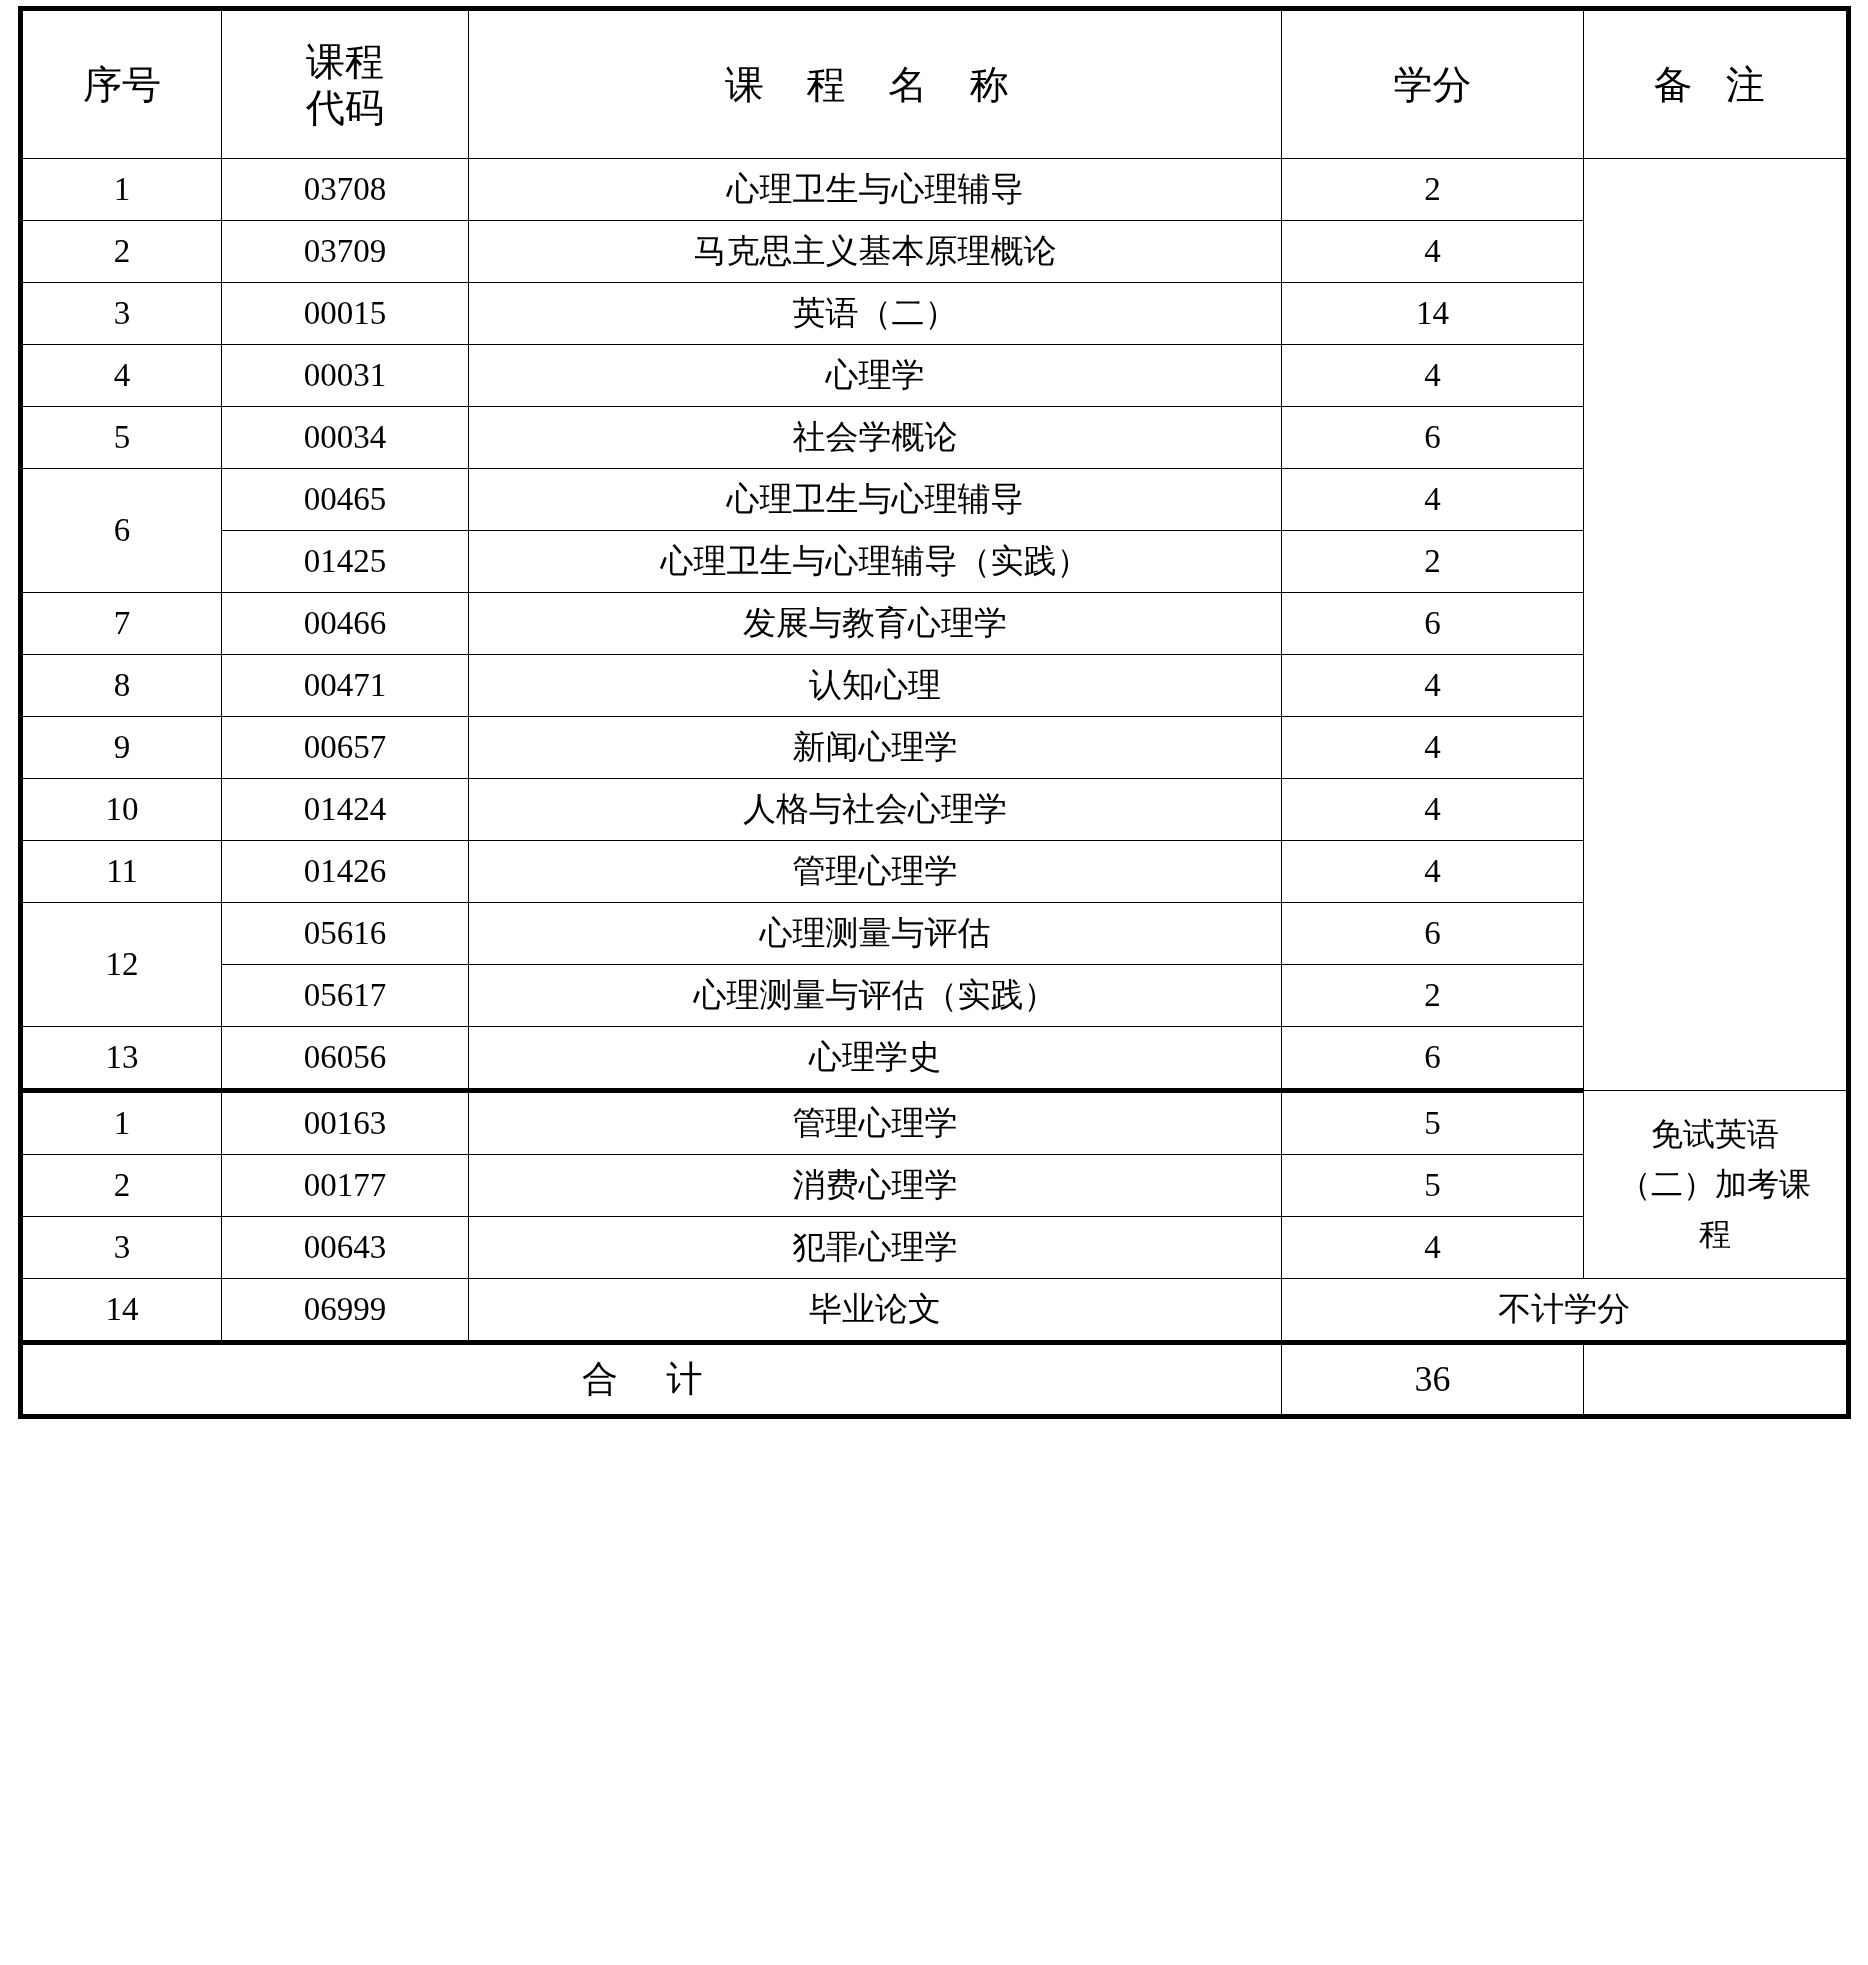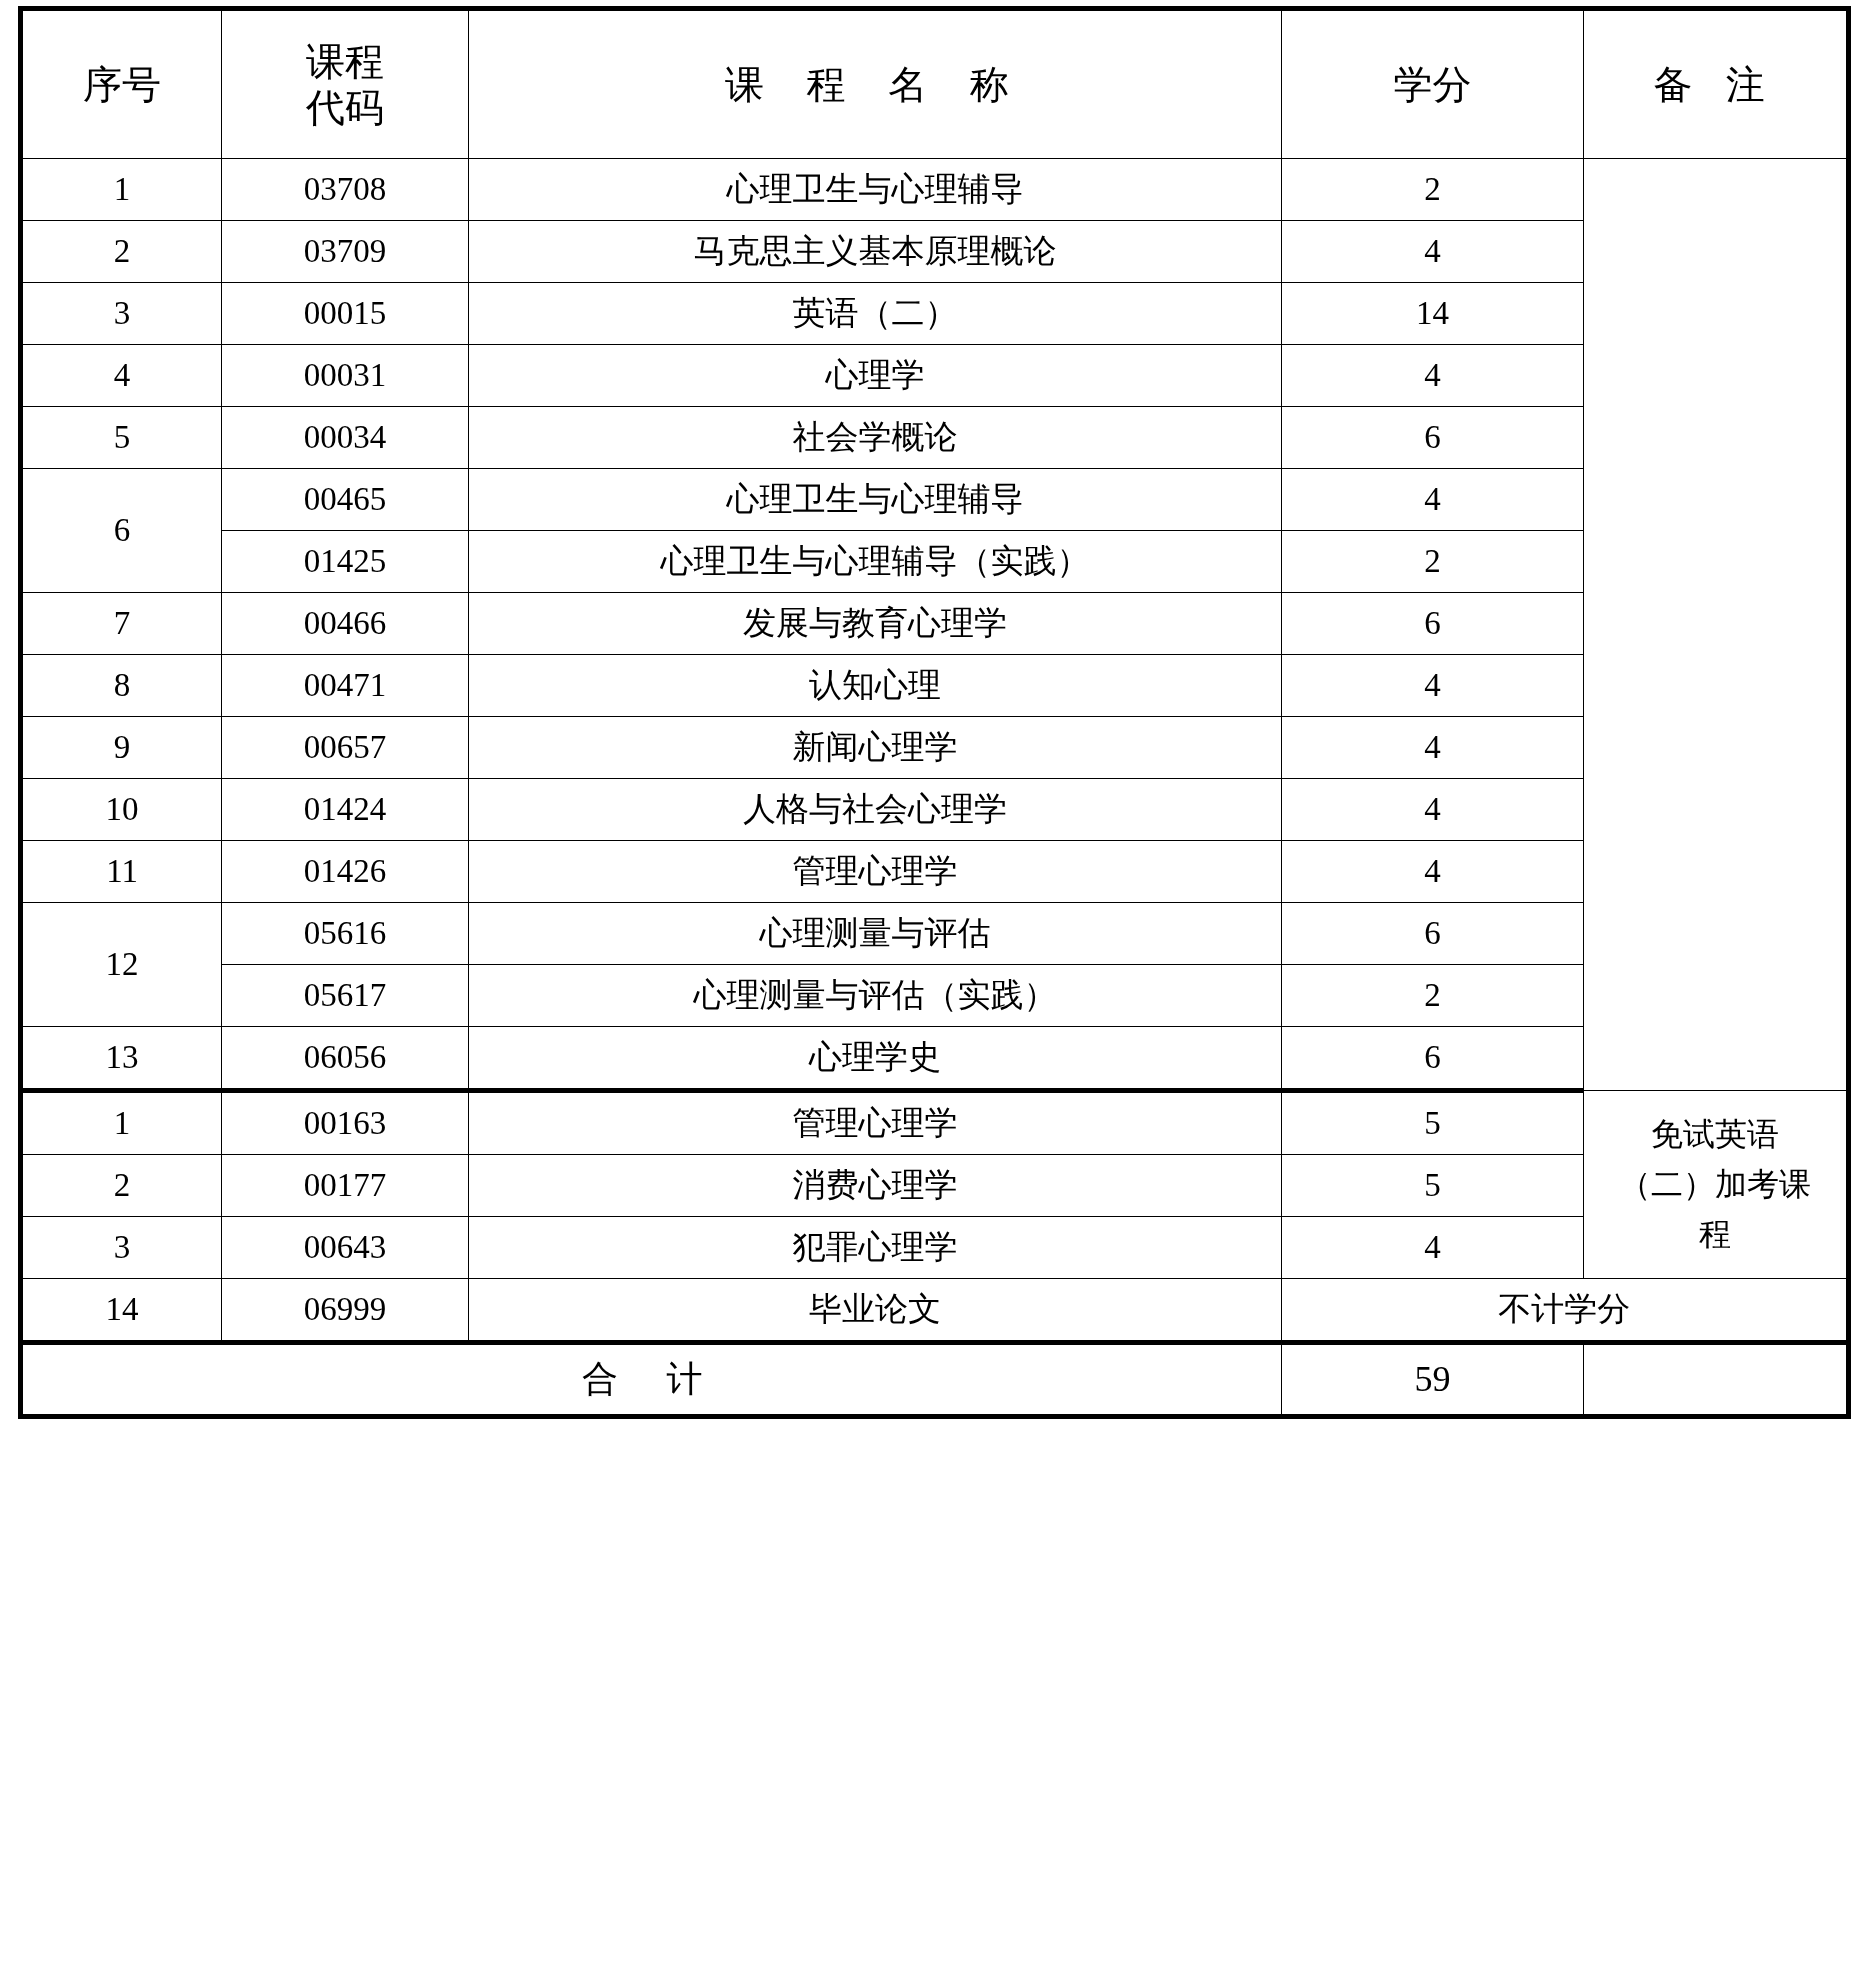--- a/index.html
+++ b/index.html
@@ -228,20 +228,20 @@
 
       <tr class="section-end">
         <td>14</td>
         <td>06999</td>
         <td class="name-cell">毕业论文</td>
         <td colspan="2">不计学分</td>
       </tr>
 
       <tr class="total-row">
         <td colspan="3" class="total-label">合 计</td>
-        <td>59</td>
+        <td>36</td>
         <td></td>
       </tr>
 
     </tbody>
   </table>
 </div>
 
 
 </body></html>

